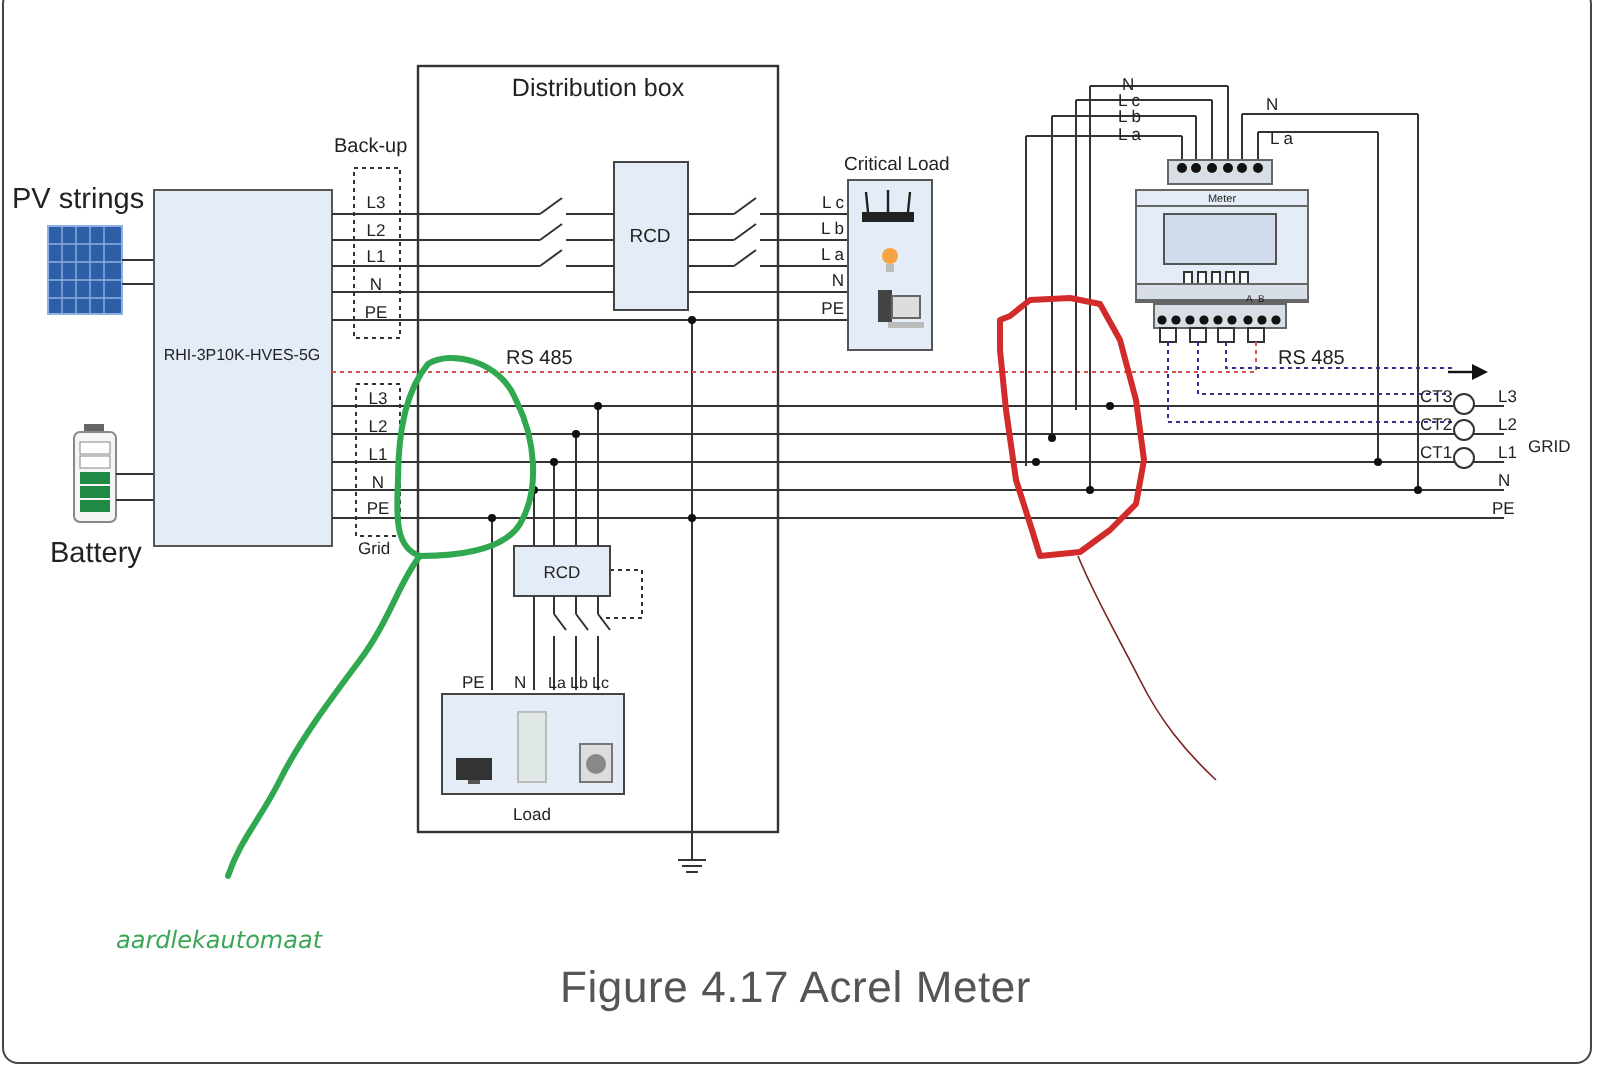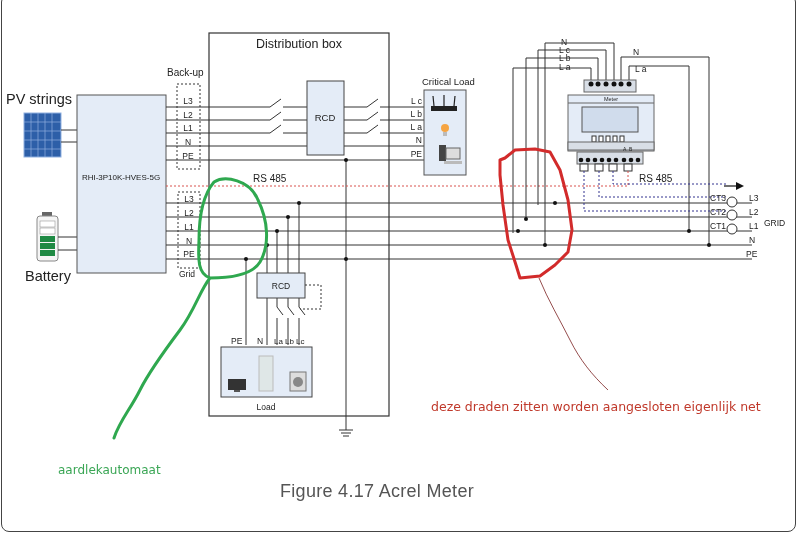--- a/index.html
+++ b/index.html
@@ -1,22 +1,22 @@
 <!DOCTYPE html>
 <html><head>
 <meta charset="utf-8">
 <style>
   html,body{margin:0;padding:0;background:#fff;}
   body{width:800px;height:537px;position:relative;overflow:hidden;font-family:"Liberation Sans",sans-serif;}
   #frame{position:absolute;left:1px;top:-6px;width:795px;height:538px;border:1.5px solid #444;border-radius:8px;box-sizing:border-box;}
   svg{position:absolute;left:0;top:0;}
   .lbl{font-family:"Liberation Sans",sans-serif;fill:#222;}
   .note{position:absolute;font-family:"DejaVu Sans",sans-serif;font-size:12.5px;line-height:16.5px;color:#c0392b;}
-  .green{position:absolute;font-family:"DejaVu Sans",sans-serif;font-size:12px;color:#3aa655;}
-  .caption{position:absolute;font-family:"Liberation Sans",sans-serif;font-size:18px;color:#555;letter-spacing:0.3px;}
+  .green{position:absolute;font-family:"DejaVu Sans",sans-serif;font-size:12px;color:#3aa655;font-style:italic;}
+  .caption{position:absolute;font-family:"Liberation Sans",sans-serif;font-size:22px;color:#555;letter-spacing:0.3px;}
 </style>
 </head>
 <body>
 
 <div id="frame"></div>
 
 <svg width="800" height="537" viewBox="0 0 800 537">
 
   <rect x="209" y="33" width="180" height="383" fill="none" stroke="#333" stroke-width="1.2"></rect>
   <text x="299" y="48" text-anchor="middle" font-size="12.5" class="lbl">Distribution box</text>
@@ -306,16 +306,15 @@
     <polygon points="736,182 744,186 736,190" fill="#111"></polygon>
   </g>
 
   <path d="M214,182 C225,175 250,180 258,200 C268,220 270,245 260,262 C252,275 230,278 210,278 C198,274 198,260 199,240 C199,215 203,195 214,182 Z M210,278 C200,290 195,310 180,330 C165,350 150,370 140,390 C130,410 120,420 114,438" fill="none" stroke="#2fa84f" stroke-width="3" stroke-linecap="round"></path>
 
   <path d="M500,160 L505,158 L515,150 L535,149 L550,152 L560,170 L568,200 L572,230 L568,252 L555,265 L540,276 L520,278 L516,265 L508,240 L503,205 L500,175 Z" fill="none" stroke="#d22b2b" stroke-width="3" stroke-linejoin="round"></path>
   <path d="M539,278 C548,300 560,320 570,340 C580,360 592,375 608,390" fill="none" stroke="#7a2020" stroke-width="0.8"></path>
 </svg>
 
 <div class="note" style="left:431px;top:399px;">
-  <div>deze draden zitten worden aangesloten eigenlijk net</div>
 </div>
 <div class="green" style="left:58px;top:463px;">aardlekautomaat</div>
 <div class="caption" style="left:280px;top:481px;">Figure 4.17 Acrel Meter</div>
 
 </body></html>

